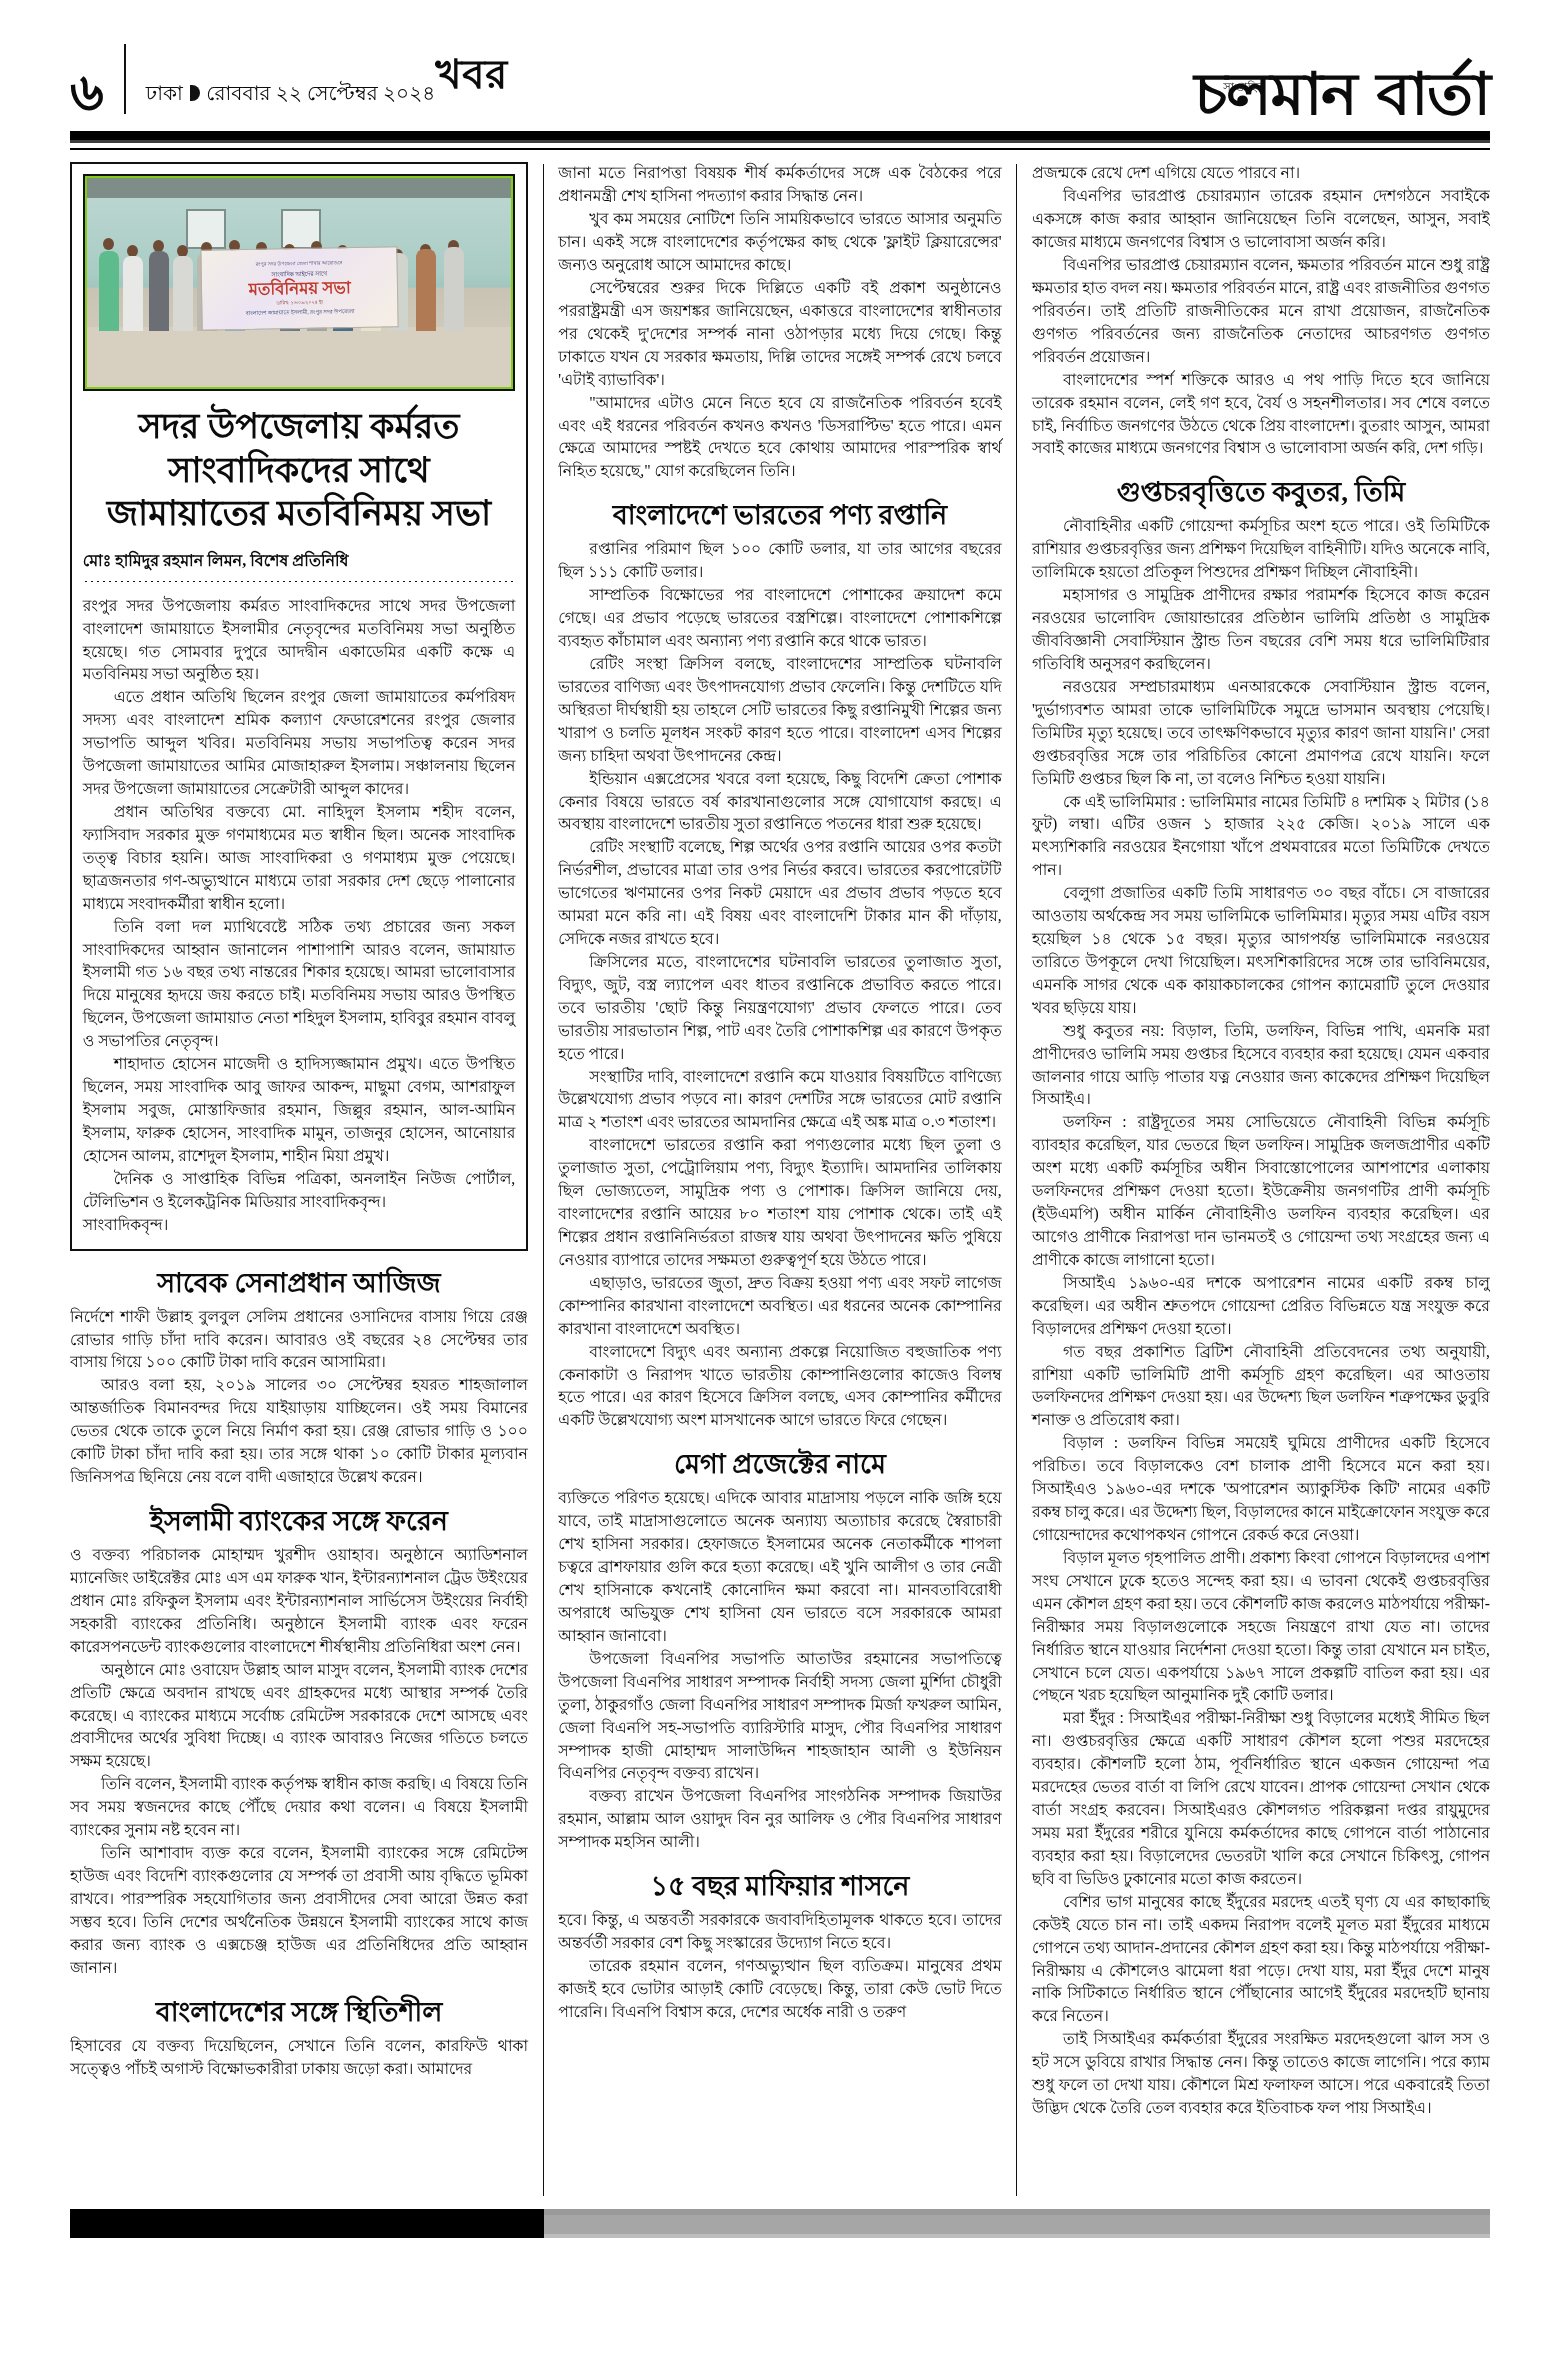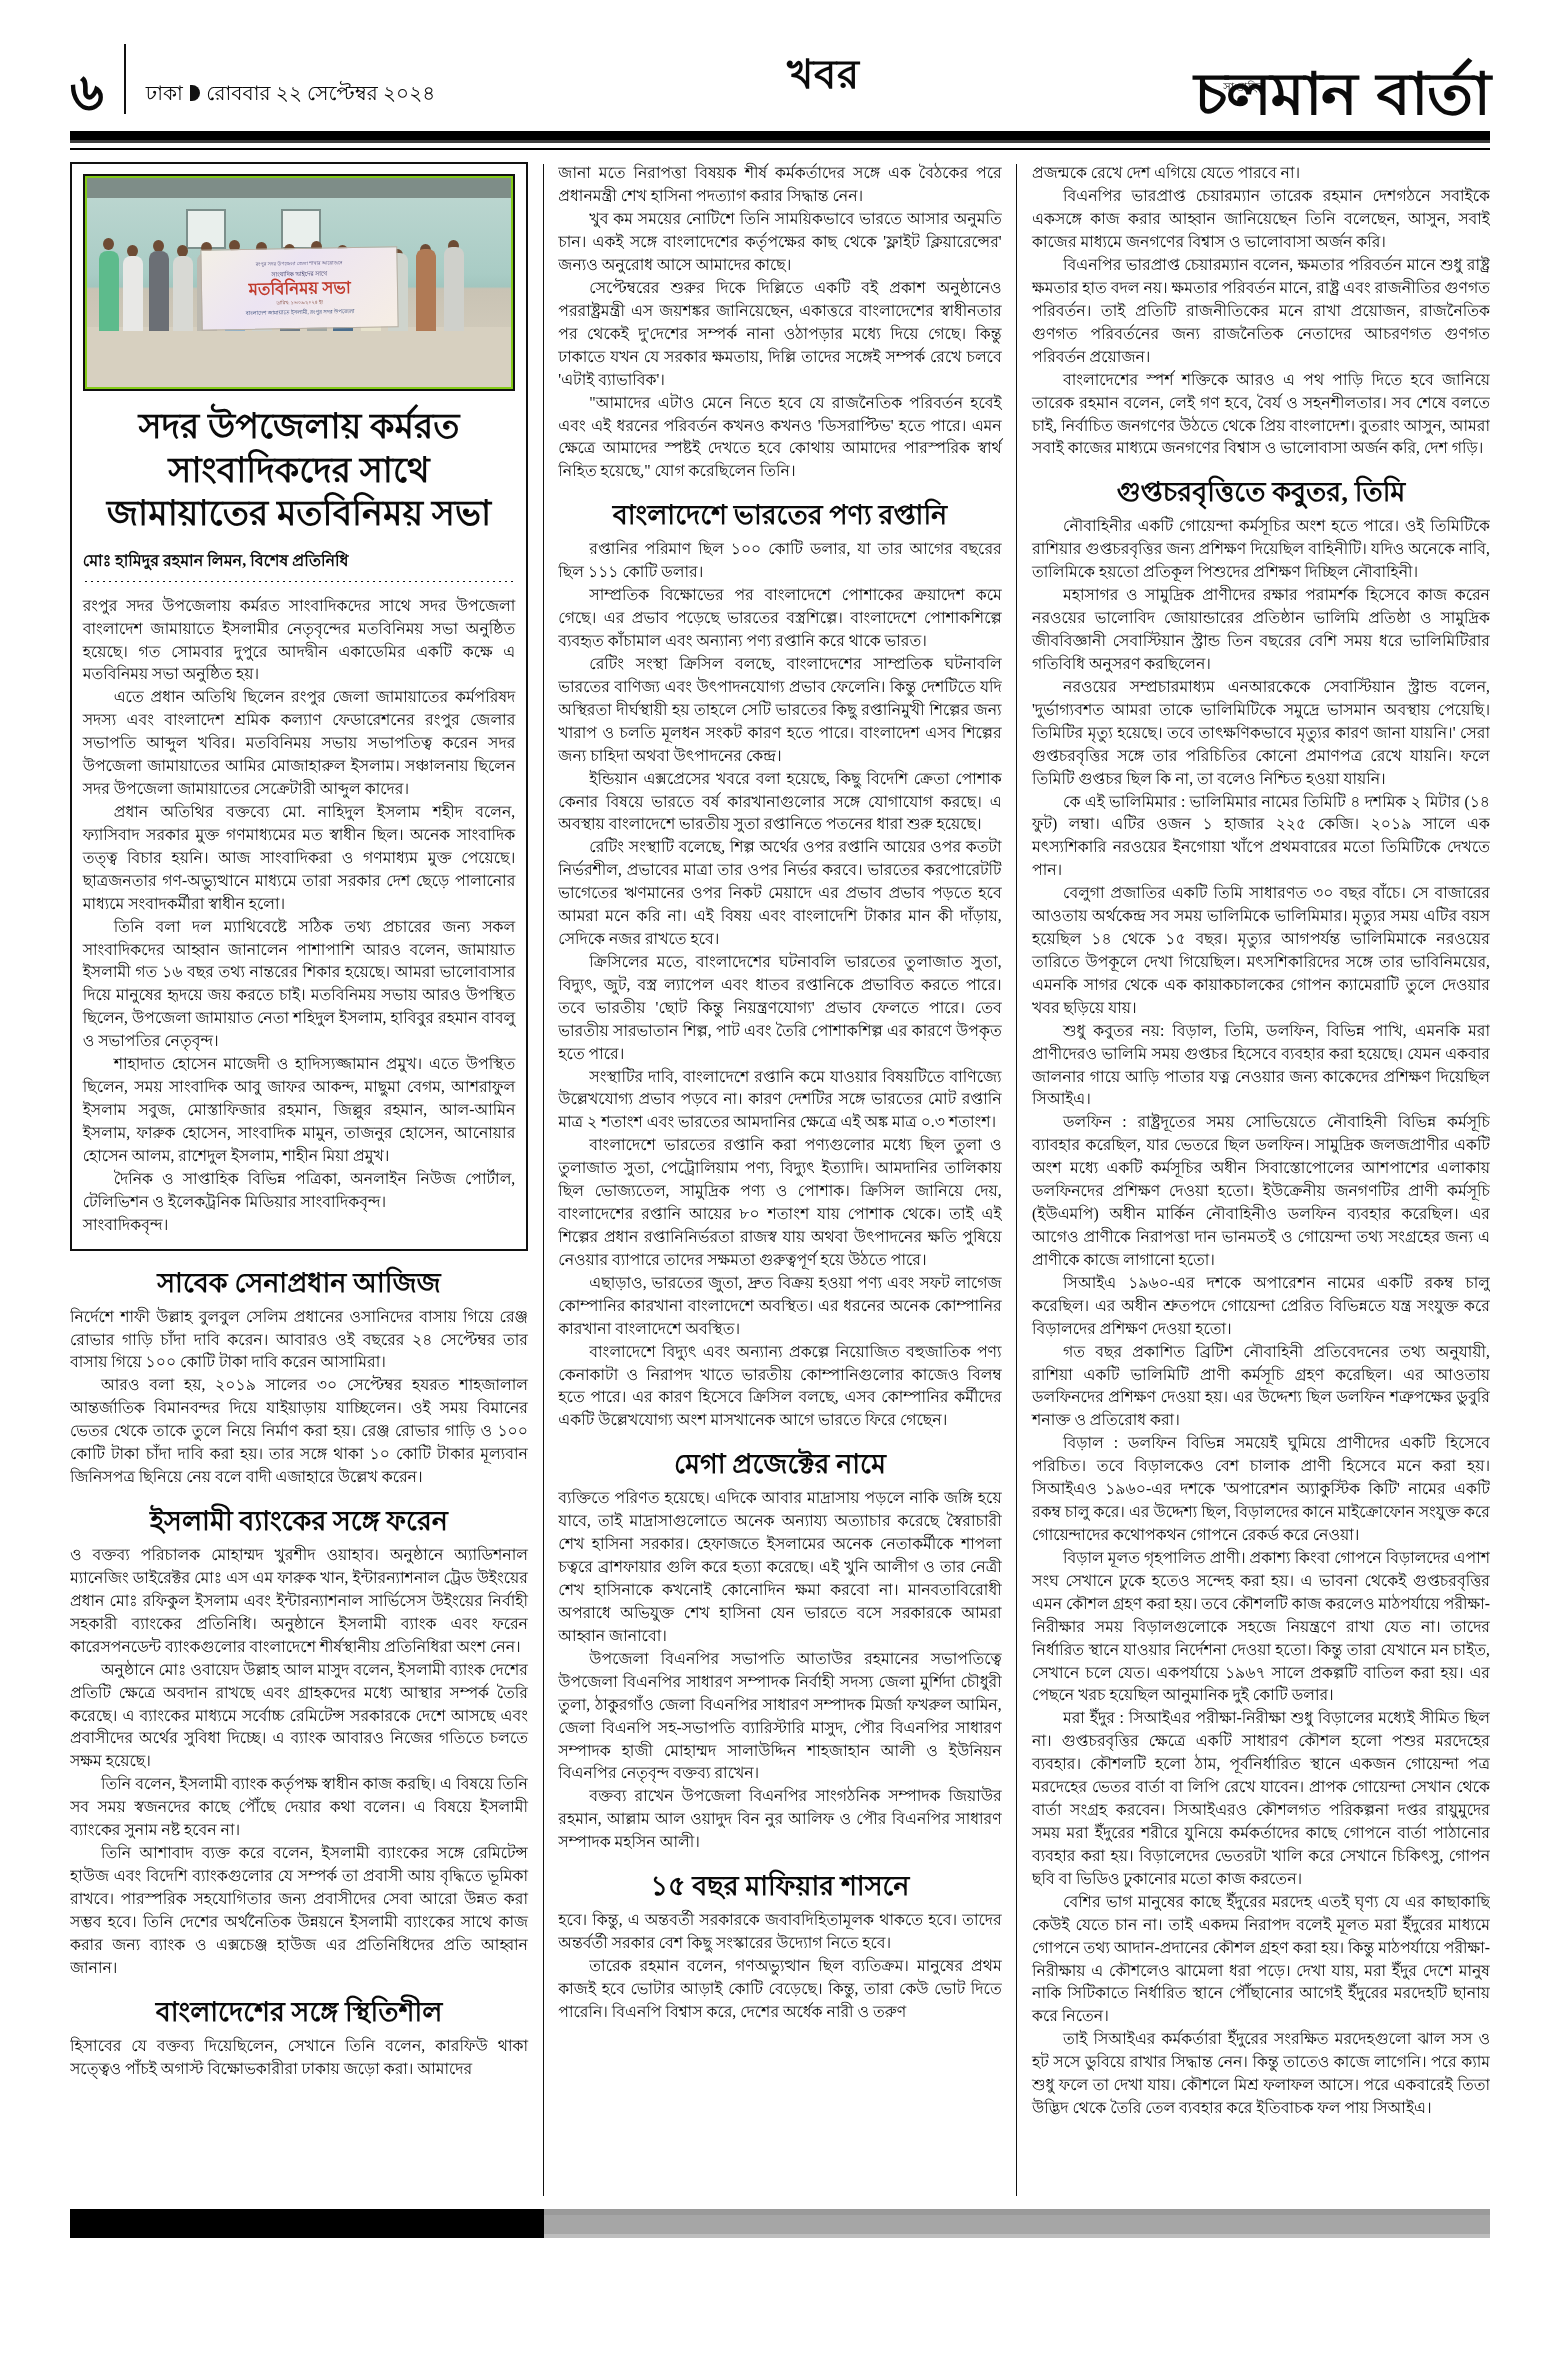--- a/index.html
+++ b/index.html
@@ -37,21 +37,21 @@
   }
   .dateline{
     font-size:20px; letter-spacing:0.1px; white-space:nowrap;
     padding-bottom:4px;
   }
   .dot-sep{
     display:inline-block;width:10px;height:16px;margin:0 6.7px -1.3px 6.7px;
     background:#111;border-radius:0 9.4px 9.4px 0;
   }
   .mh-center{
-    flex:1 1 auto; text-align:center; padding-bottom:17.4px;
+    flex:1 1 auto; padding-bottom:17.4px;
   }
   .mh-center .khobor{ font-size:40px; font-weight:700; letter-spacing:0.7px;}
   .mh-right{
     flex:0 0 auto; text-align:right; padding-bottom:5.4px;
     position:relative;
   }
   .brand-kicker{
     position:absolute; left:12px; top:12px;
     font-size:11.4px; font-weight:400; letter-spacing:0.3px;
   }

